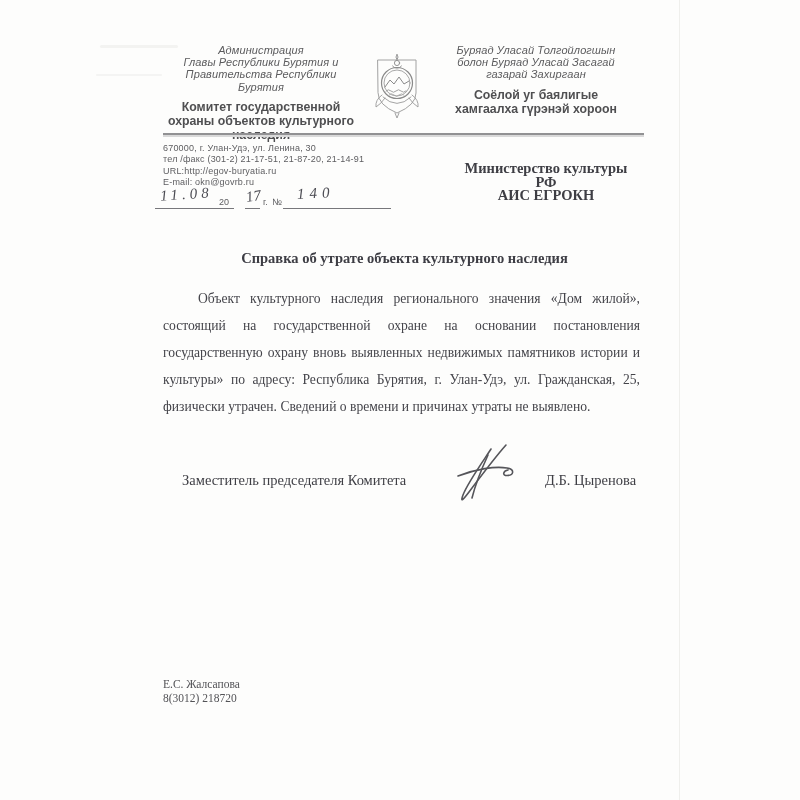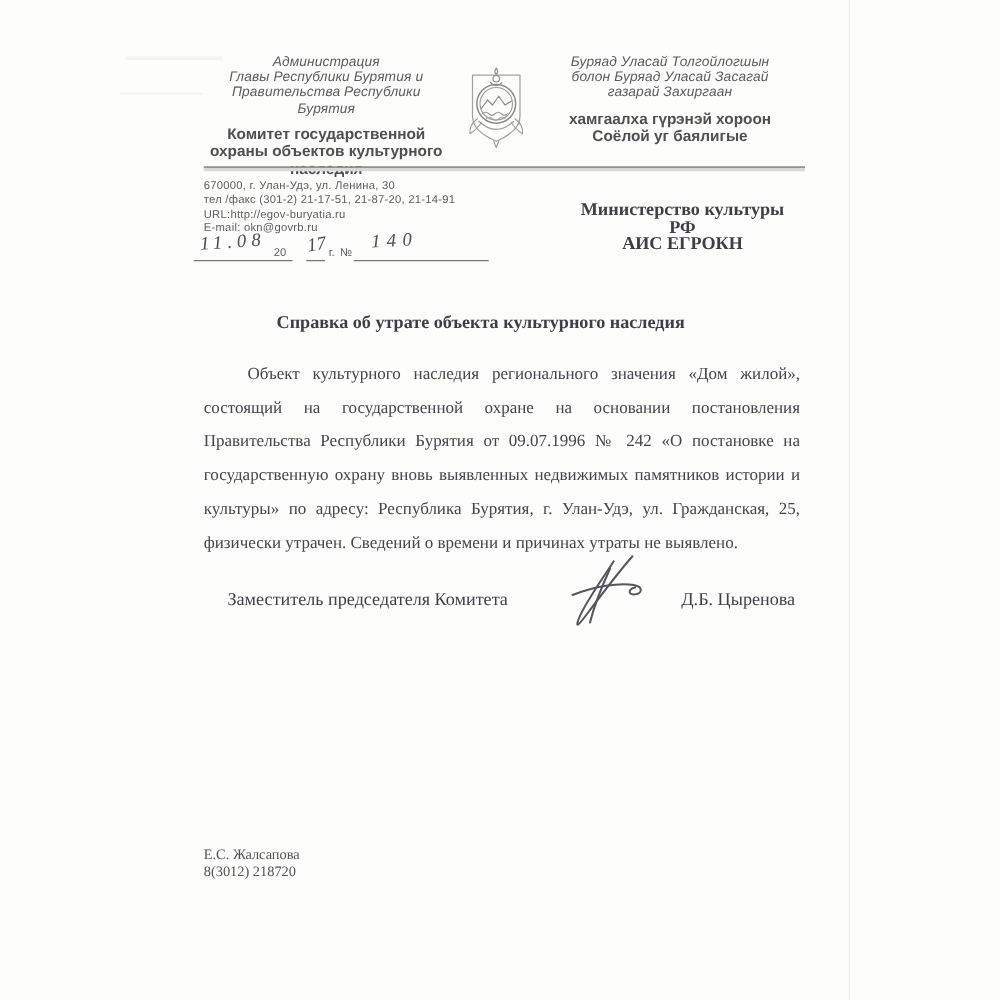--- a/index.html
+++ b/index.html
@@ -100,22 +100,22 @@
     </svg>
   </div>
 
   <div class="abs org" style="left:436px;top:44px">
     <div class="org-lines">
       <div>Буряад Уласай Толгойлогшын</div>
       <div>болон Буряад Уласай Засагай</div>
       <div>газарай Захиргаан</div>
     </div>
     <div class="org-bold">
+      <div>Соёлой уг баялигые</div>
       <div>хамгаалха гүрэнэй хороон</div>
-      <div>Соёлой уг баялигые</div>
     </div>
   </div>
 
   <div class="abs divider" style="left:163px;top:133px"></div>
 
   <div class="abs contact" style="left:163px;top:143px">
     <div>670000, г. Улан-Удэ, ул. Ленина, 30</div>
     <div>тел /факс (301-2) 21-17-51, 21-87-20, 21-14-91</div>
     <div>URL:http://egov-buryatia.ru</div>
     <div>E-mail: okn@govrb.ru</div>
@@ -131,26 +131,25 @@
     <div class="abs dline" style="left:5px;top:23px;width:79px"></div>
     <span class="abs print-small" style="left:69px;top:13px">20</span>
     <span class="abs hw hw-year" style="left:96px;top:4px">17</span>
     <div class="abs dline" style="left:95px;top:23px;width:15px"></div>
     <span class="abs print-small" style="left:113px;top:13px">г.</span>
     <span class="abs print-small" style="left:122px;top:13px">№</span>
     <span class="abs hw hw-num" style="left:147px;top:1px">140</span>
     <div class="abs dline" style="left:133px;top:23px;width:108px"></div>
   </div>
 
-  <div class="abs doc-title" style="left:144px;top:250px">Справка об утрате объекта культурного наследия</div>
+  <div class="abs doc-title" style="left:164px;top:250px">Справка об утрате объекта культурного наследия</div>
 
   <div class="abs doc-body" style="left:163px;top:285px">
     <div class="bline first">Объект культурного наследия регионального значения «Дом жилой»,</div>
     <div class="bline">состоящий на государственной охране на основании постановления</div>
-    <div class="bline">Правительства Республики Бурятия от 09.07.1996 № 242 «О постановке на</div>
     <div class="bline">государственную охрану вновь выявленных недвижимых памятников истории и</div>
     <div class="bline">культуры» по адресу: Республика Бурятия, г. Улан-Удэ, ул. Гражданская, 25,</div>
     <div class="bline last">физически утрачен. Сведений о времени и причинах утраты не выявлено.</div>
   </div>
 
   <div class="abs sig-text" style="left:182px;top:472px">Заместитель председателя Комитета</div>
   <div class="abs" style="left:449px;top:442px">
     <svg width="72" height="66" viewBox="0 0 70 66" fill="none" stroke="#55555a" stroke-width="1.6" stroke-linecap="round">
       <path d="M56,3 C47,13 28,38 19,50 C13,58 10,61 13,53 C18,40 36,15 41,7"></path>
       <path d="M38,13 C32,26 25,44 22,56"></path>

